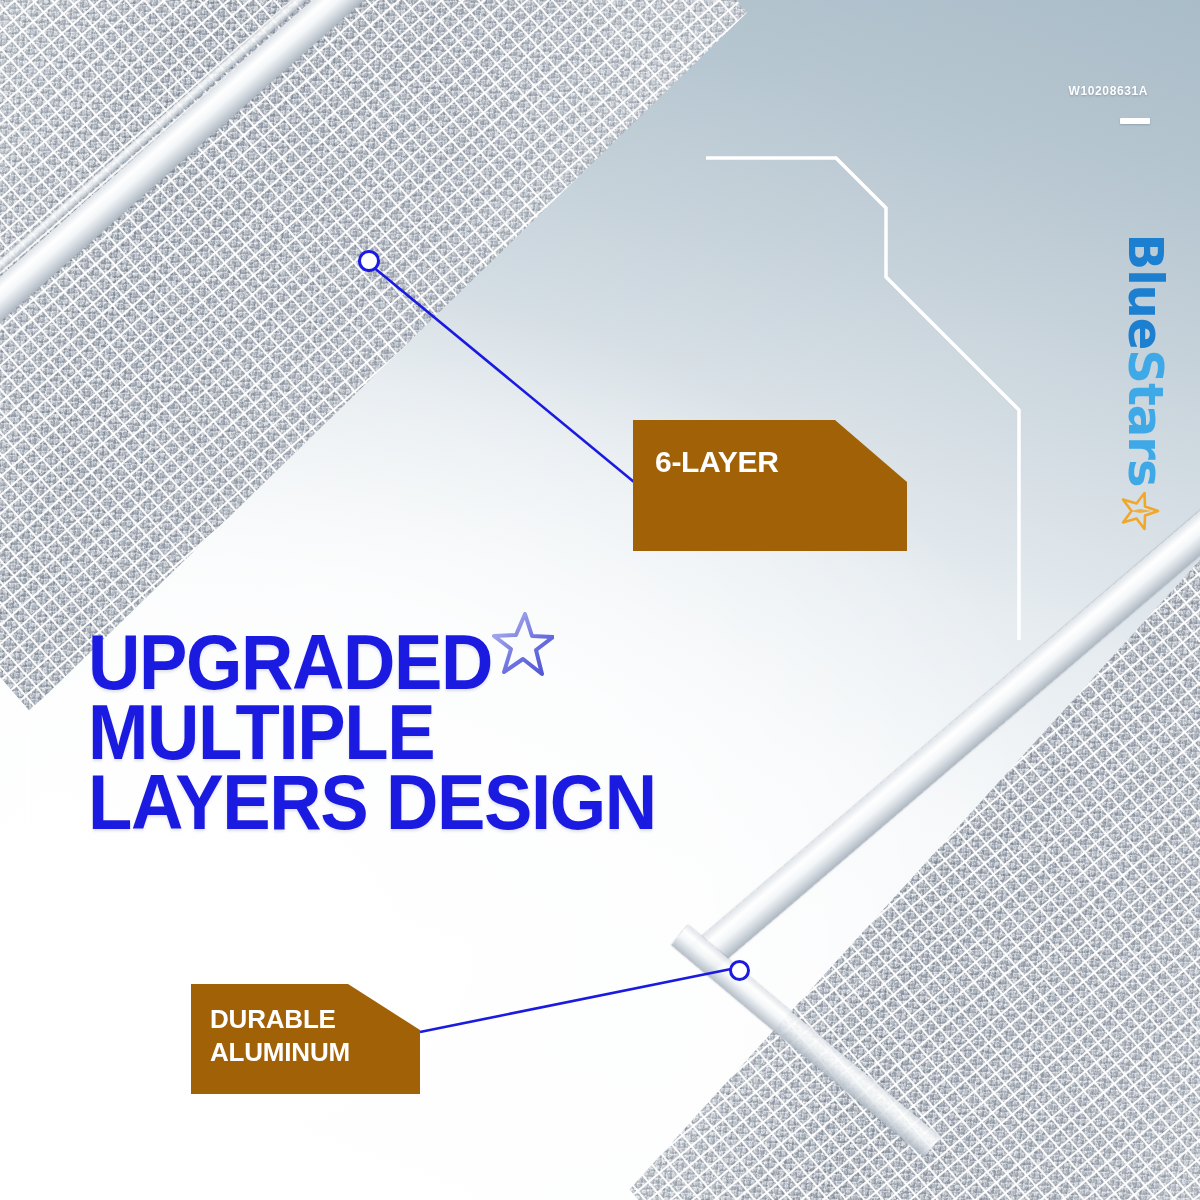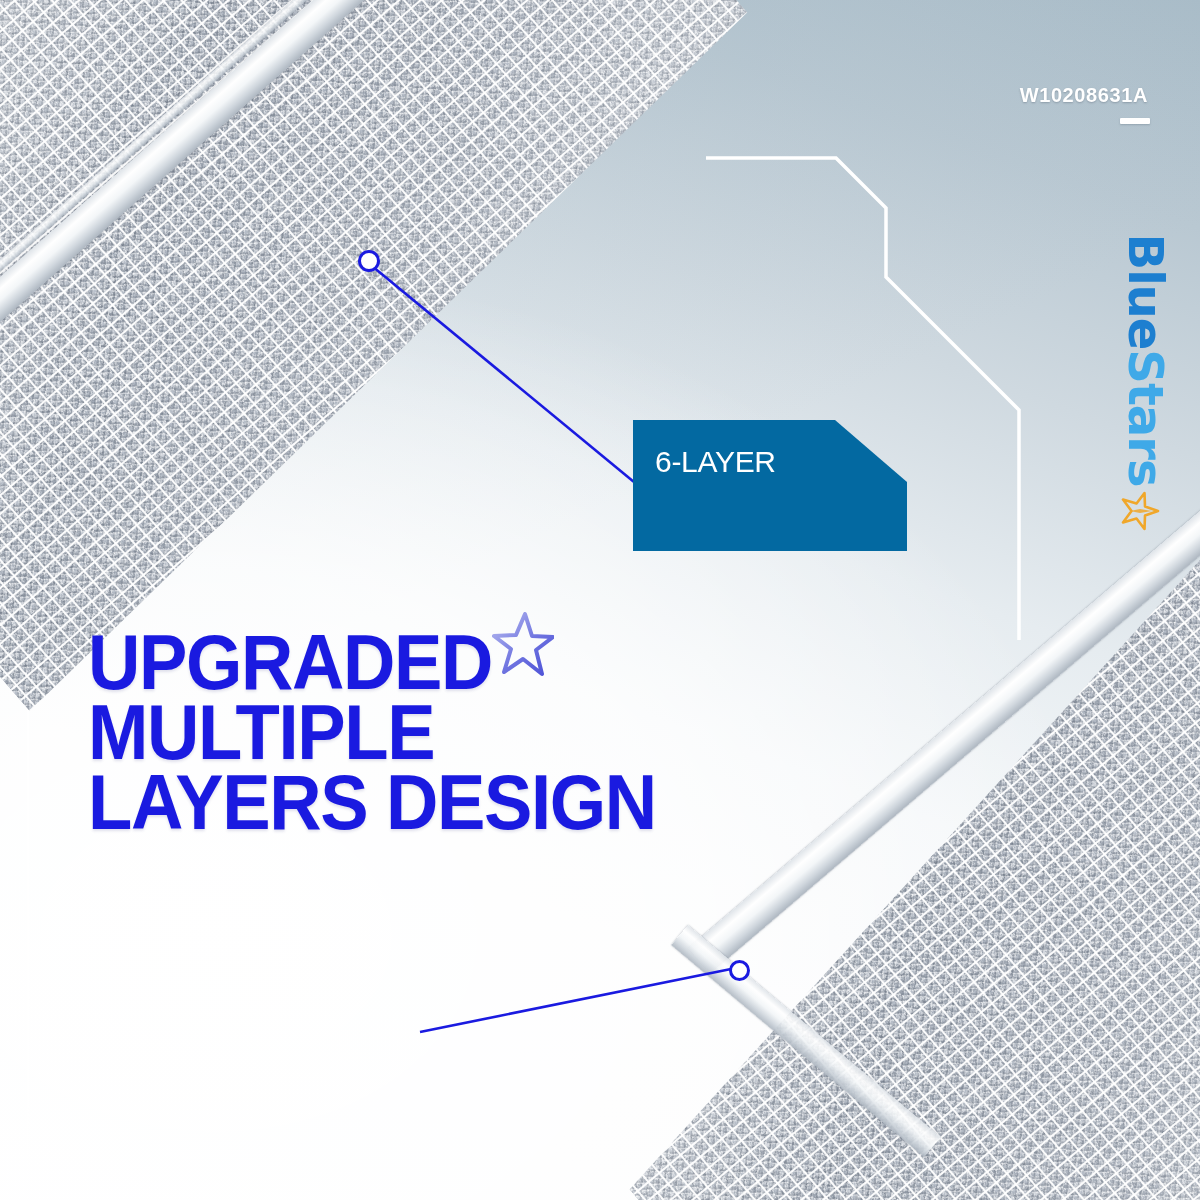--- a/index.html
+++ b/index.html
@@ -71,21 +71,21 @@
     background:linear-gradient(180deg,#dfe4e9 0%,#ffffff 26%,#f3f6f8 52%,#cfd6dd 78%,#aeb7c1 100%);
     box-shadow:0 0 2px rgba(90,100,115,.5);
   }
 
   
   .deco-line{position:absolute;left:0;top:0;width:1200px;height:1200px;pointer-events:none;}
 
   
   #part-number{
     position:absolute;right:52px;top:84px;
-    color:#ffffff;font-size:20px;font-weight:700;letter-spacing:.6px;
+    color:#ffffff;font-size:12px;font-weight:700;letter-spacing:.6px;
     text-shadow:0 1px 2px rgba(90,105,120,.45);
   }
   #part-dash{
     position:absolute;right:50px;top:118px;width:30px;height:6px;
     background:#ffffff;border-radius:1px;
     box-shadow:0 1px 2px rgba(90,105,120,.35);
   }
 
   
   #brand-logo{
@@ -117,23 +117,23 @@
     text-shadow:0 2px 3px rgba(40,40,120,.14);
   }
   #headline .hl-line{display:block;white-space:nowrap;}
   #headline-star{
     position:absolute;left:492px;top:612px;width:62px;height:66px;
   }
 
   
   .callout{
     position:absolute;
-    background:#0369a1;
+    background:#a16207;
     color:#ffffff;
-    font-weight:400;
+    font-weight:700;
     font-family:"Liberation Sans","DejaVu Sans",sans-serif;
     box-shadow:0 3px 10px rgba(30,30,90,.18);
   }
   .callout .ct{display:block;white-space:nowrap;}
 
   #callout-mesh{
     left:633px;top:420px;width:274px;height:131px;
     clip-path:polygon(0 0, 202px 0, 100% 62px, 100% 100%, 16px 100%, 0 100%);
     font-size:30px;line-height:38px;letter-spacing:-.3px;
     padding:23px 0 0 22px;box-sizing:border-box;
@@ -223,14 +223,18 @@
     <line x1="736" y1="968" x2="420" y2="1032" stroke="#1a1ae0" stroke-width="2.6"></line>
     <line x1="420" y1="1032" x2="420" y2="1094" stroke="#1a1ae0" stroke-width="0"></line>
   </svg>
   <div class="dot" id="dot-mesh"></div>
   <div class="dot" id="dot-alu"></div>
 
   <div class="callout" id="callout-mesh">
     <span class="ct">6-LAYER</span>
   </div>
 
+  <div class="callout" id="callout-alu">
+    <span class="ct">DURABLE</span>
+    <span class="ct">ALUMINUM</span>
+  </div>
 
 </div>
 
 </body></html>

